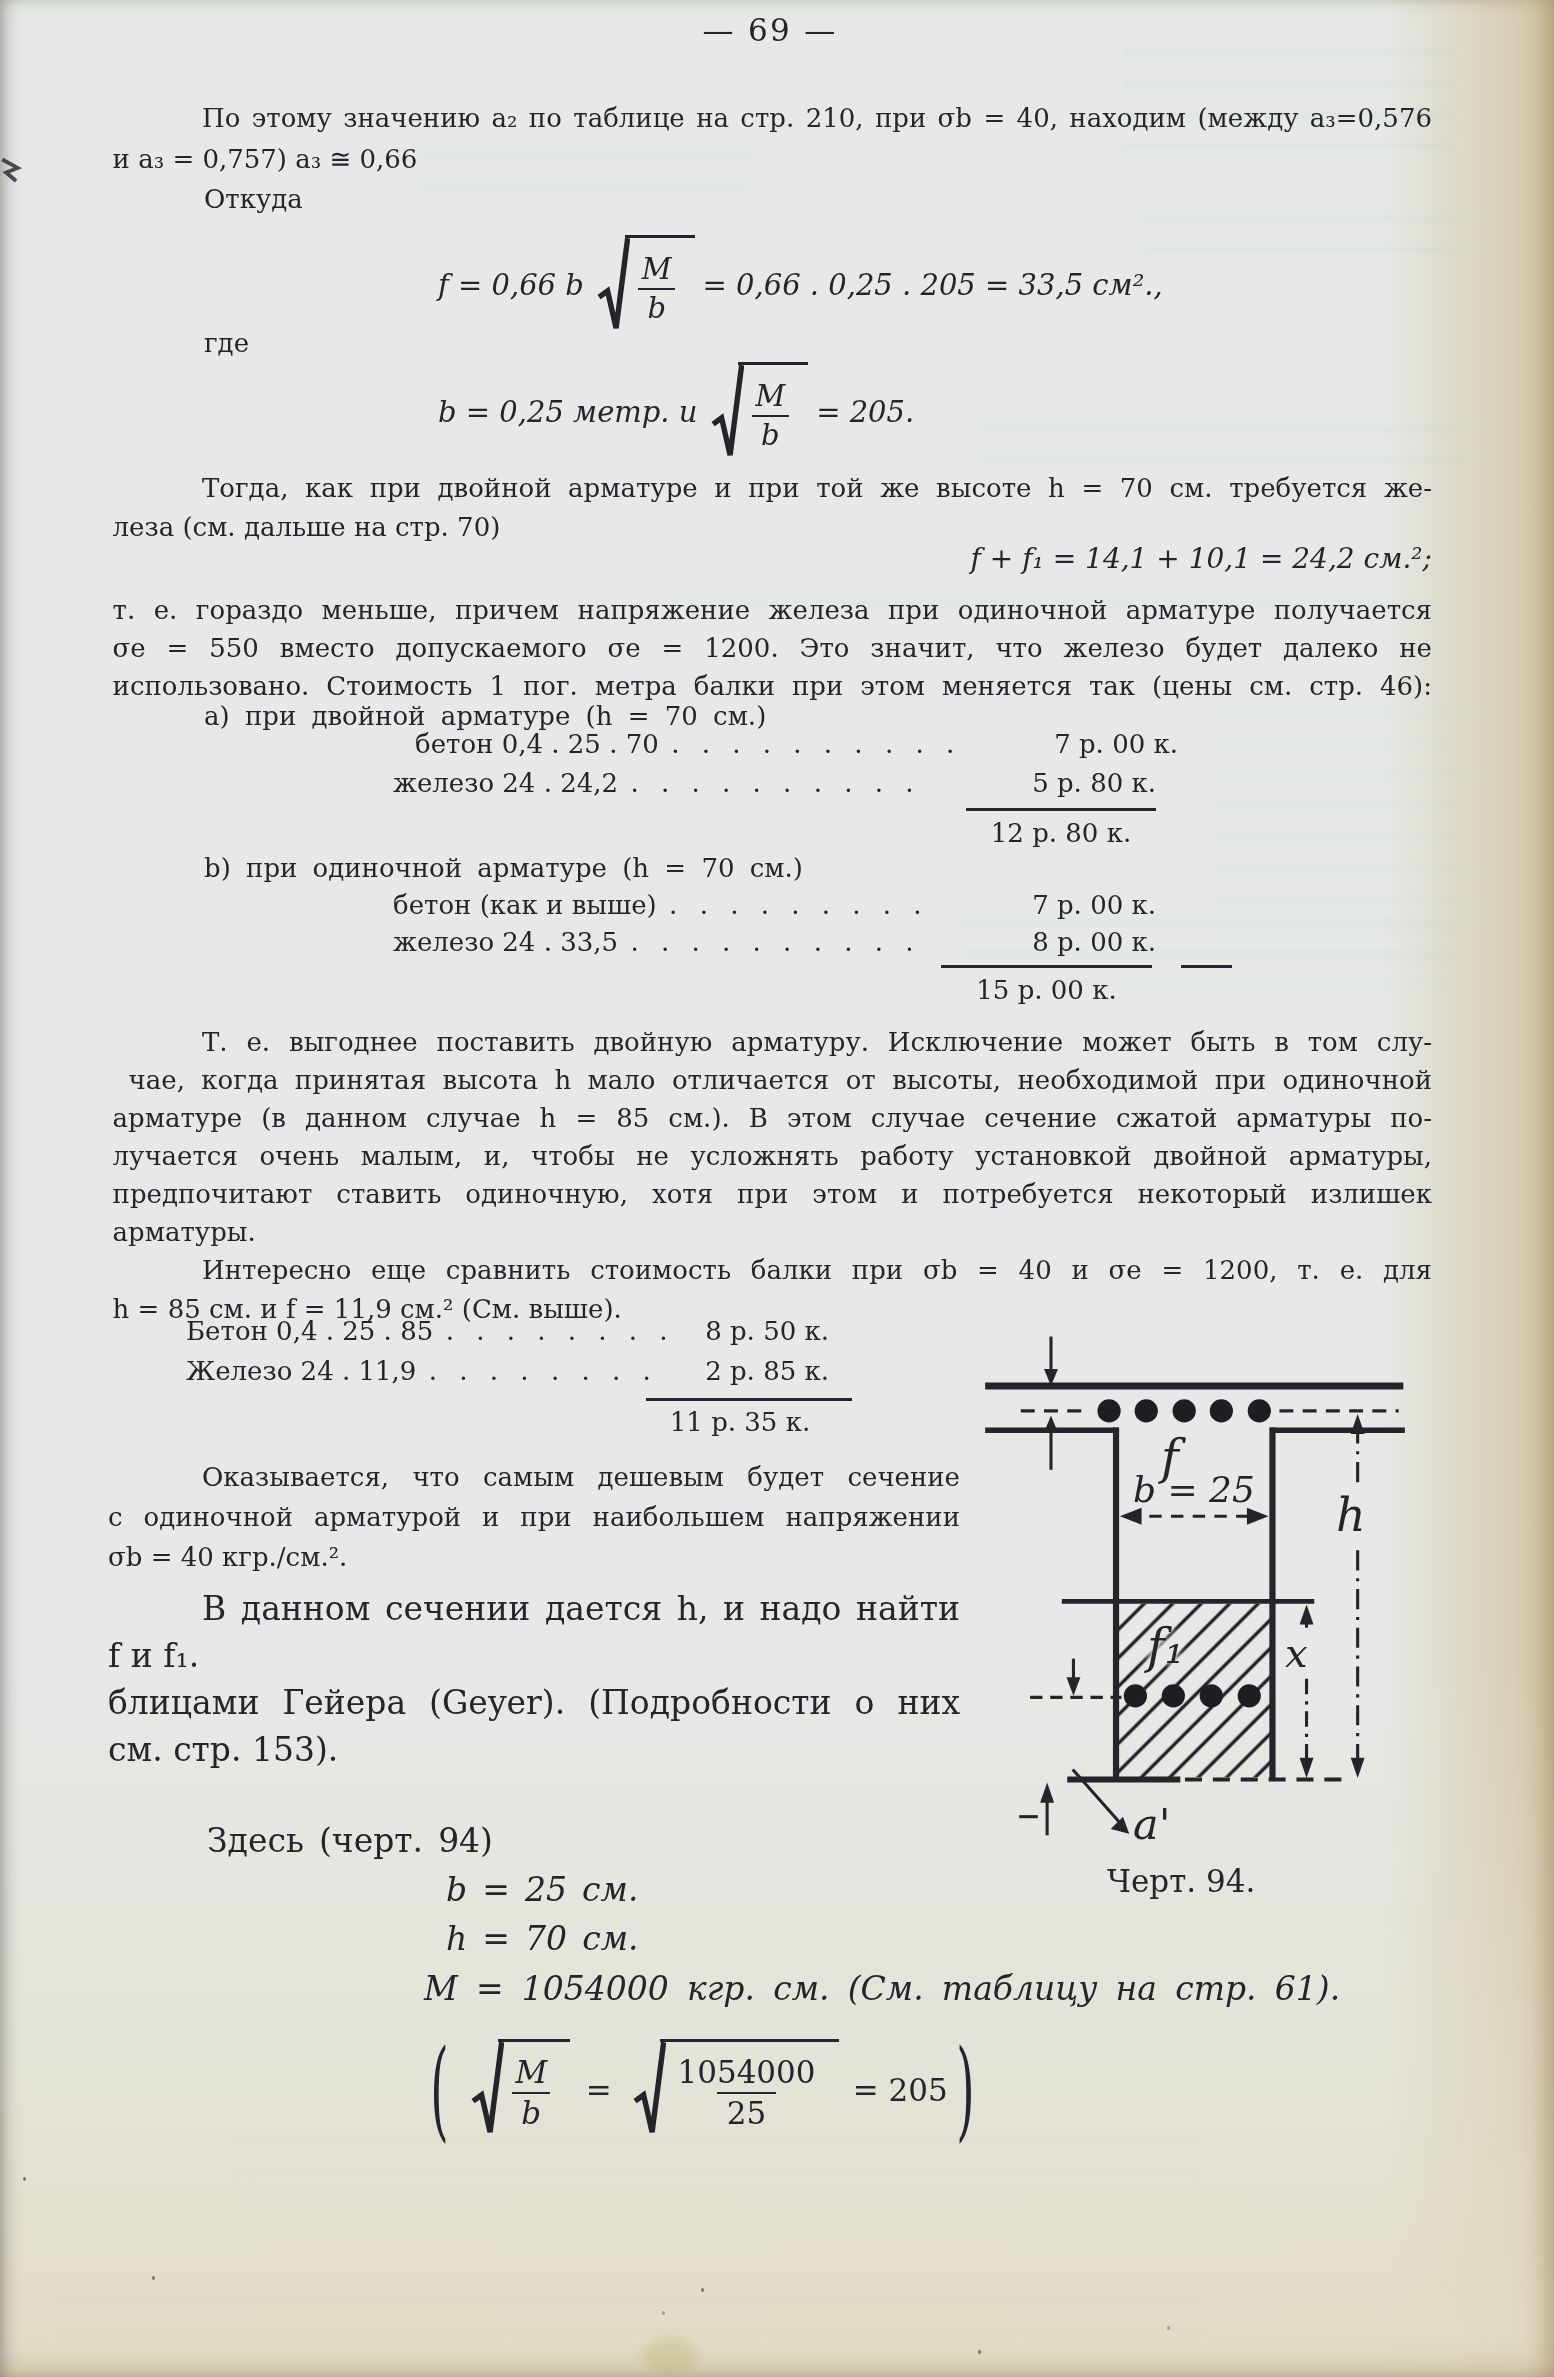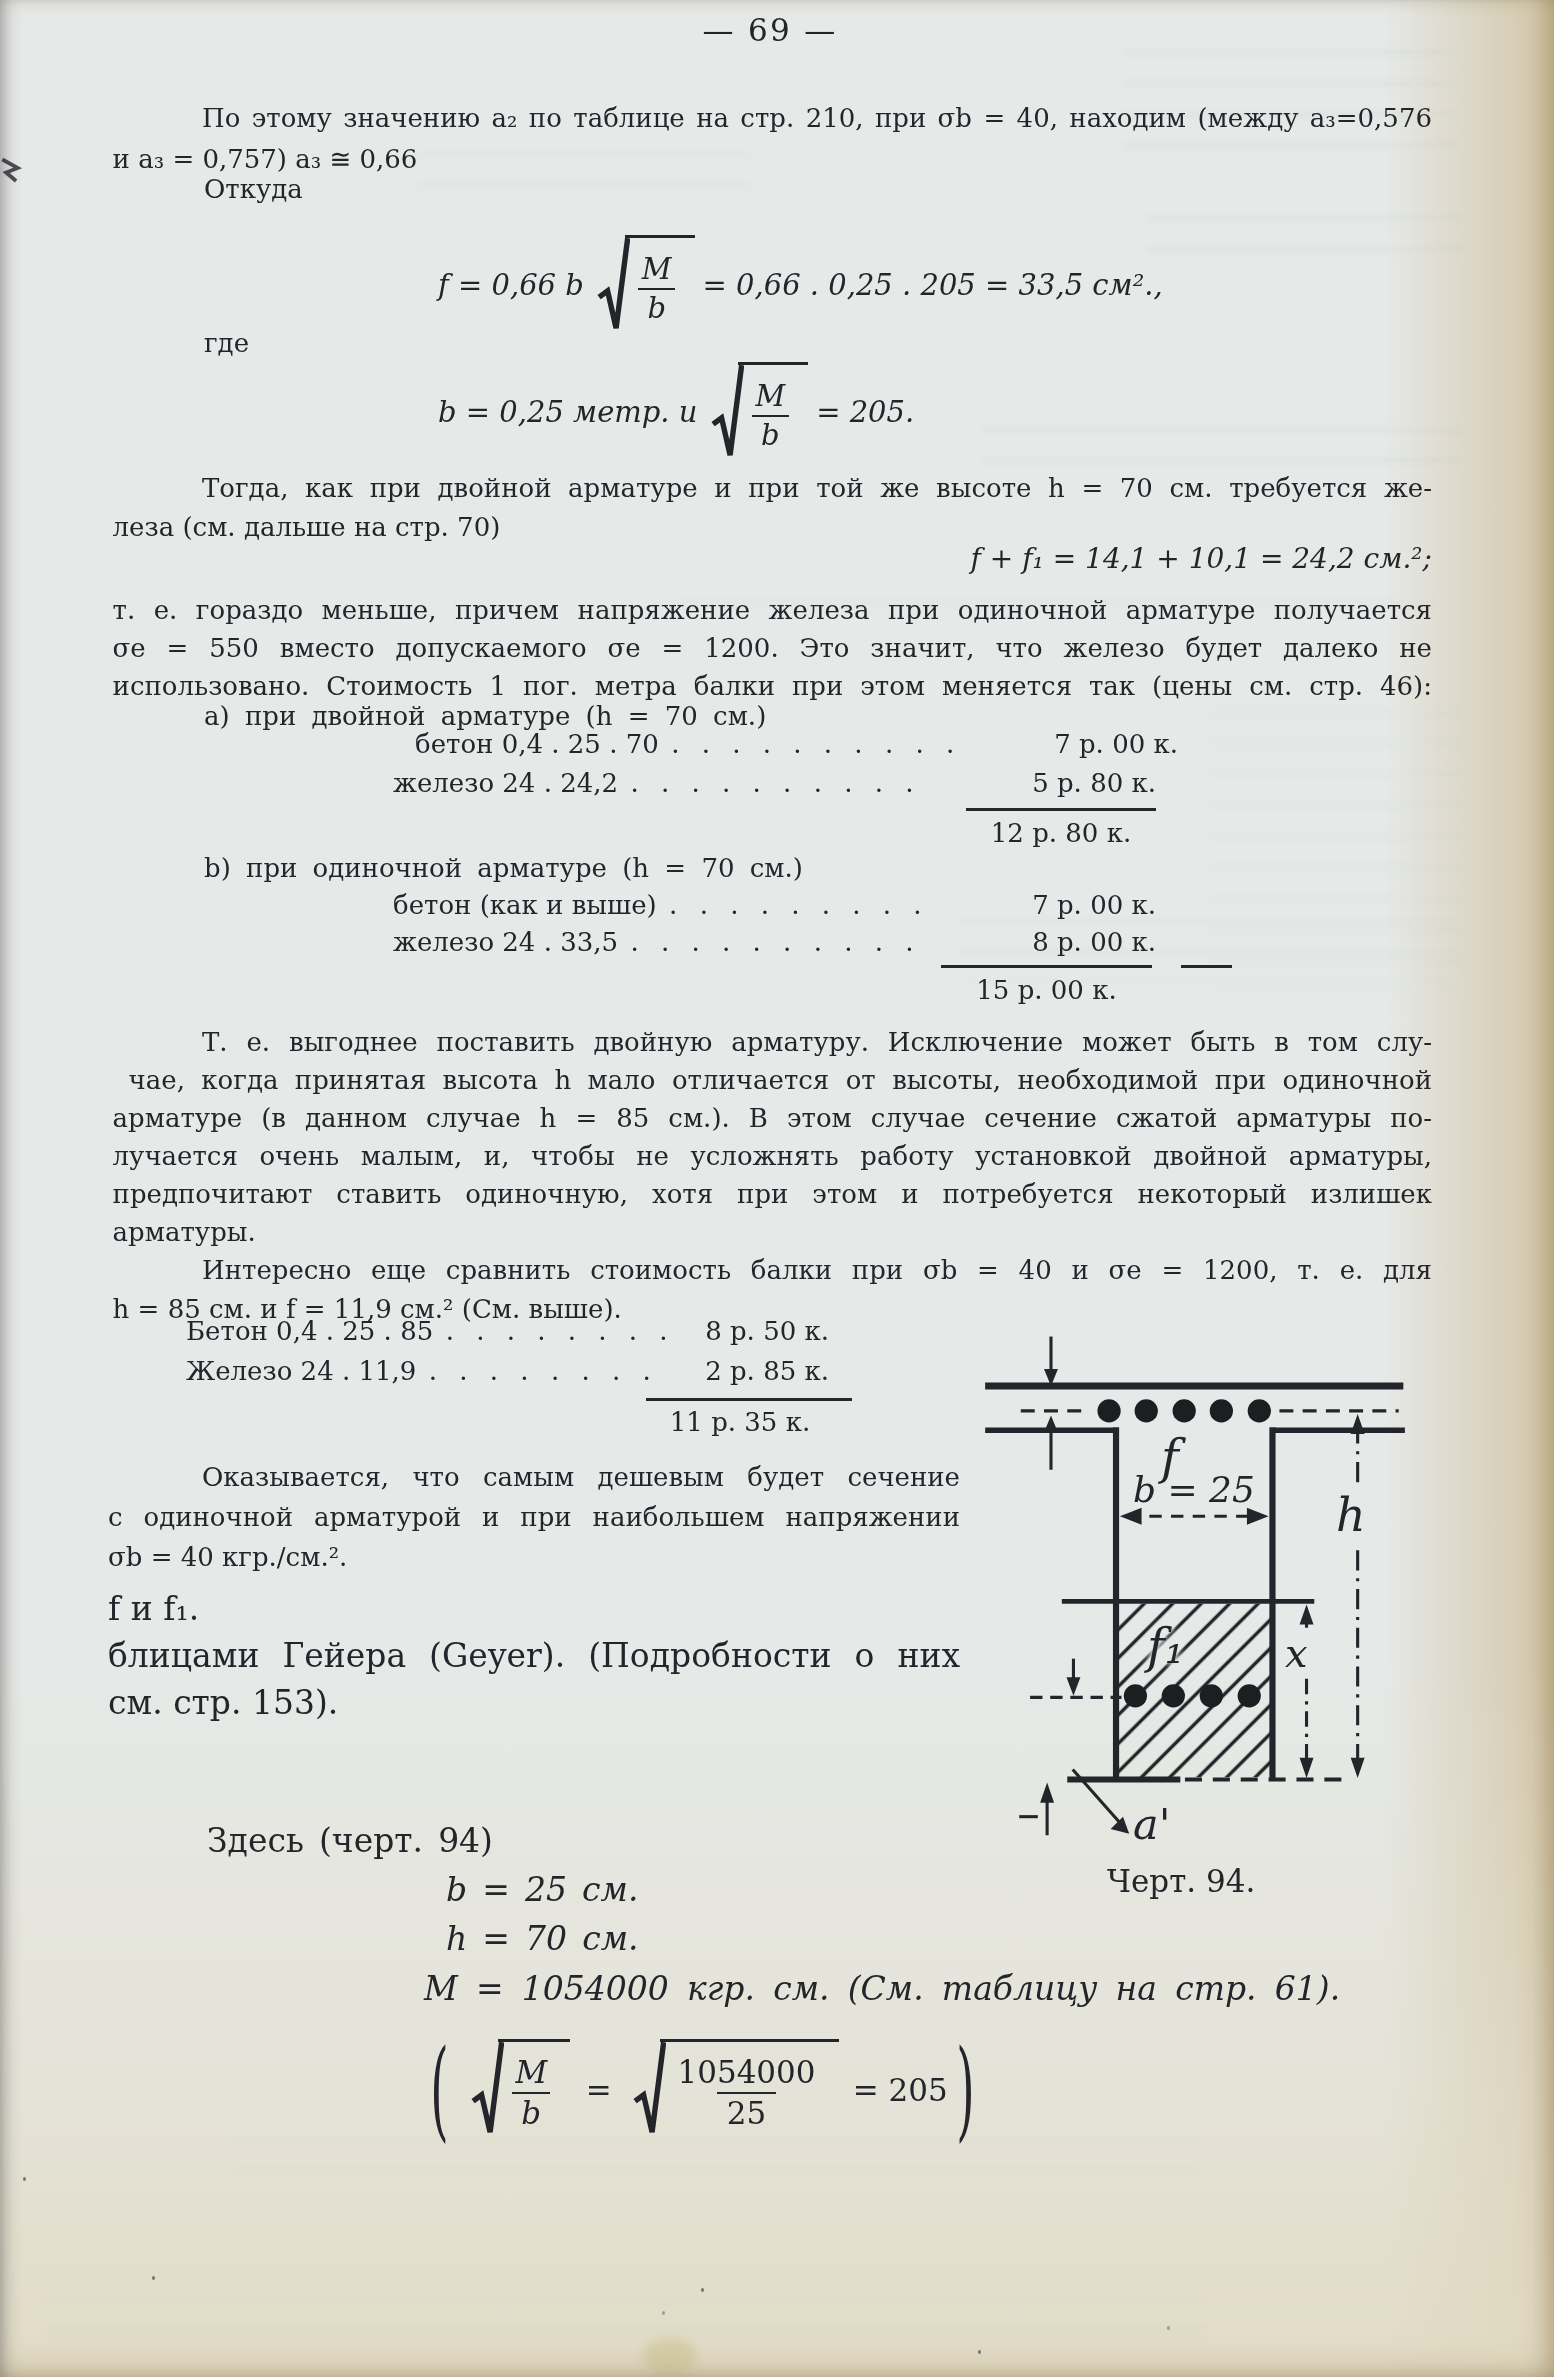--- a/index.html
+++ b/index.html
@@ -67,21 +67,21 @@
     <path d="M3 8 L23 19 L8 25 L21 36" fill="none" stroke="#2f3038" stroke-width="5" opacity=".85"></path>
   </svg>
 
   <div class="t" style="left:108px;top:12.4px;width:1324px;text-align:center;font-size:31px;letter-spacing:2.3px;white-space:nowrap;">— 69 —</div>
 
   <div class="pl" style="left:108px;top:98px;width:1324px;">
     <div class="ln jl ind" style="line-height:41px;">По этому значению a₂ по таблице на стр. 210, при σb = 40, находим (между a₃=0,576</div>
     <div class="ln ll" style="line-height:41px;padding-left:4.6px;">и a₃ = 0,757)  a₃ ≅ 0,66</div>
   </div>
 
-  <div class="t" style="left:204px;top:174px;">Откуда</div>
+  <div class="t" style="left:204px;top:184px;">Откуда</div>
 
   <div class="formula" style="left:438px;top:223px;height:124px;">
     <span>f = 0,66 b</span>
     <span class="rad">
       <svg class="surd" viewBox="0 0 44 130" preserveAspectRatio="none">
         <path d="M4 80 L15 72 L26 120 L41 4" fill="none" stroke="#24252b" stroke-width="7"></path>
       </svg>
       <span class="rad-box">
         <span class="frac">
           <span class="n">M</span>
@@ -179,20 +179,21 @@
   <div class="rule" style="left:646px;top:1398px;width:206px;"></div>
   <div class="total" style="left:643px;top:1407px;width:194px;">11 р. 35 к.</div>
 
   <div class="pl" style="left:108px;top:1457px;width:852px;">
     <div class="ln jl ind" style="line-height:40px;">Оказывается,  что  самым  дешевым  будет  сечение</div>
     <div class="ln jl" style="line-height:40px;">с одиночной  арматурой  и  при  наибольшем  напряжении</div>
     <div class="ln ll" style="line-height:40px;">σb = 40 кгр./см.².</div>
   </div>
 
   <div class="pl big" style="left:108px;top:1585px;width:852px;">
+    <div class="ln jl ind">В данном  сечении  дается h, и  надо  найти</div>
     <div class="ln ll">f и f₁.</div>
     <div class="ln jl">блицами  Гейера  (Geyer).  (Подробности о них</div>
     <div class="ln ll">см. стр. 153).</div>
   </div>
 
   <div class="t" style="left:207px;top:1821px;font-size:33px;word-spacing:4.6px;">Здесь (черт. 94)</div>
   <div class="t" style="left:446px;top:1870px;font-size:33px;font-style:italic;word-spacing:4.6px;">b = 25 см.</div>
   <div class="t" style="left:446px;top:1919px;font-size:33px;font-style:italic;word-spacing:4.6px;">h = 70 см.</div>
   <div class="t" style="left:424px;top:1969px;font-size:33px;font-style:italic;word-spacing:7.7px;">M = 1054000 кгр. см. (См. таблицу на стр. 61).</div>
 

